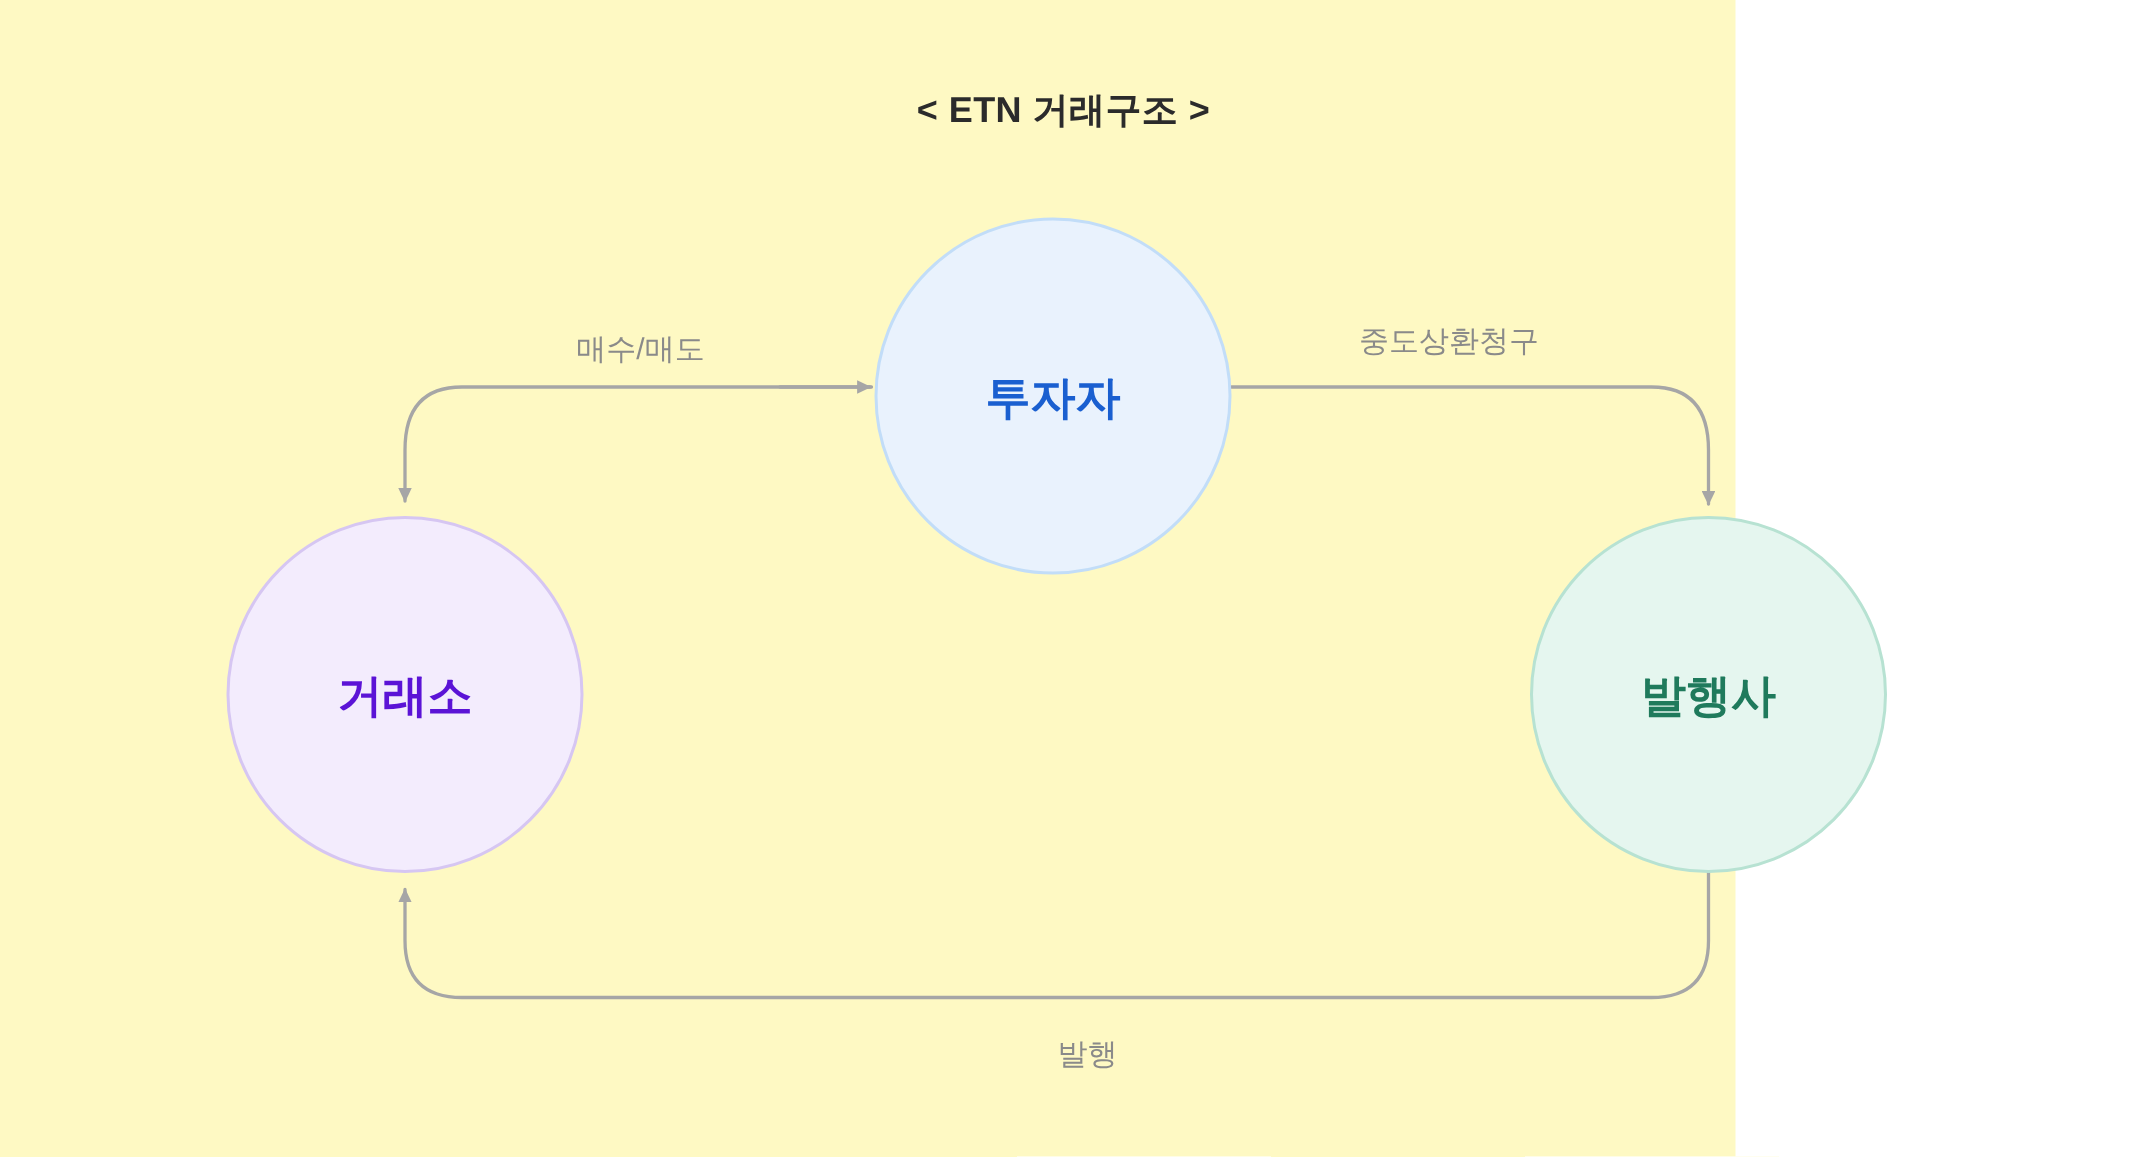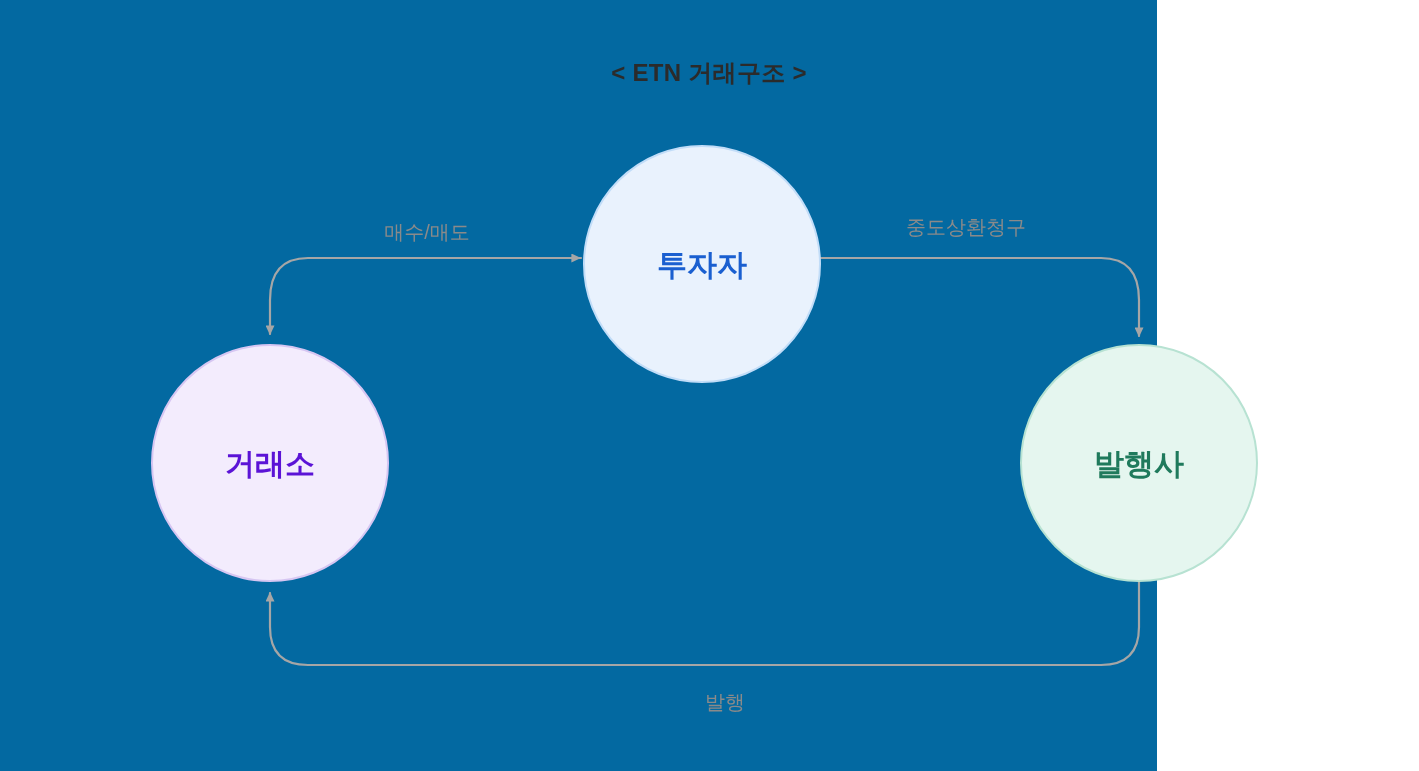--- a/index.html
+++ b/index.html
@@ -11,21 +11,21 @@
   body {
     width: 1419px;
     height: 771px;
     overflow: hidden;
     font-family: "Liberation Sans", "DejaVu Sans", sans-serif;
   }
   #diagram-root {
     position: relative;
     width: 1157px;
     height: 771px;
-    background: #0369a1;
+    background: #fef9c3;
   }
   svg.diagram-canvas {
     position: absolute;
     top: 0;
     left: 0;
     width: 1419px;
     height: 771px;
     display: block;
   }
   .diagram-title {

